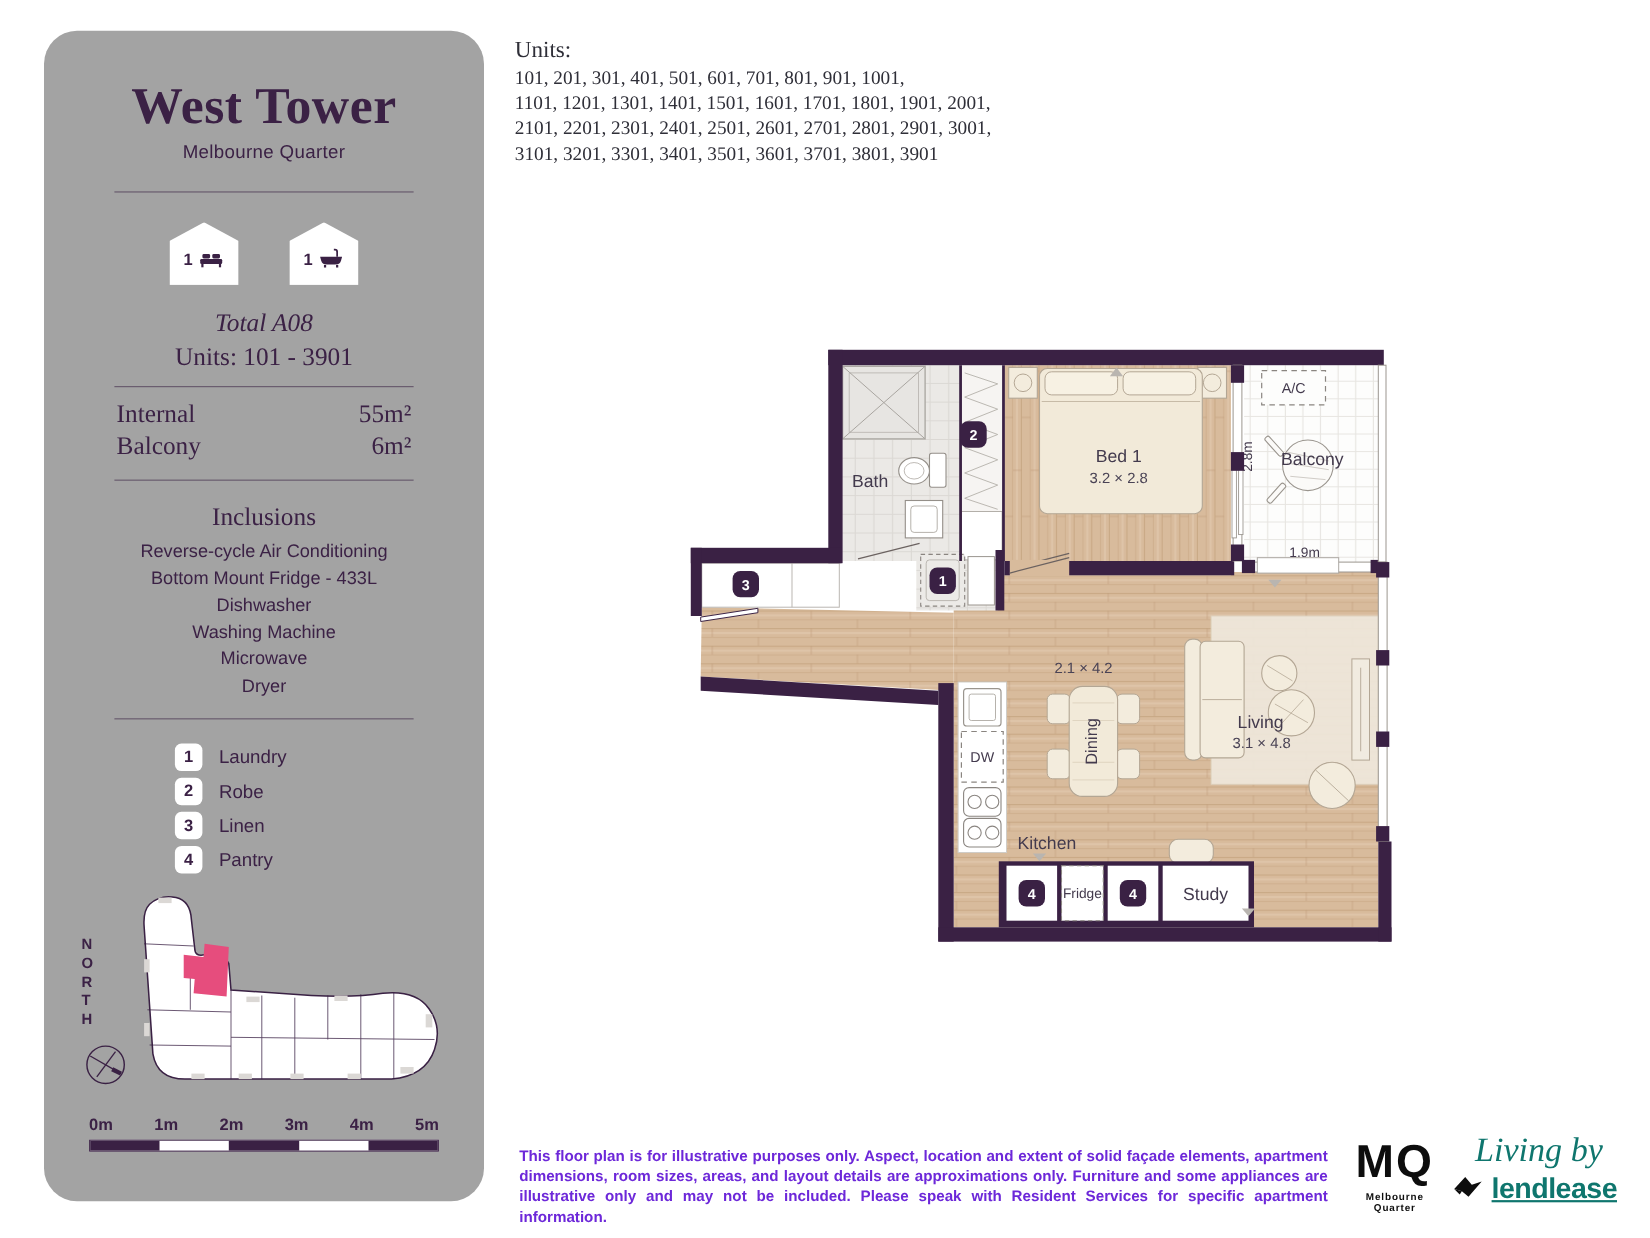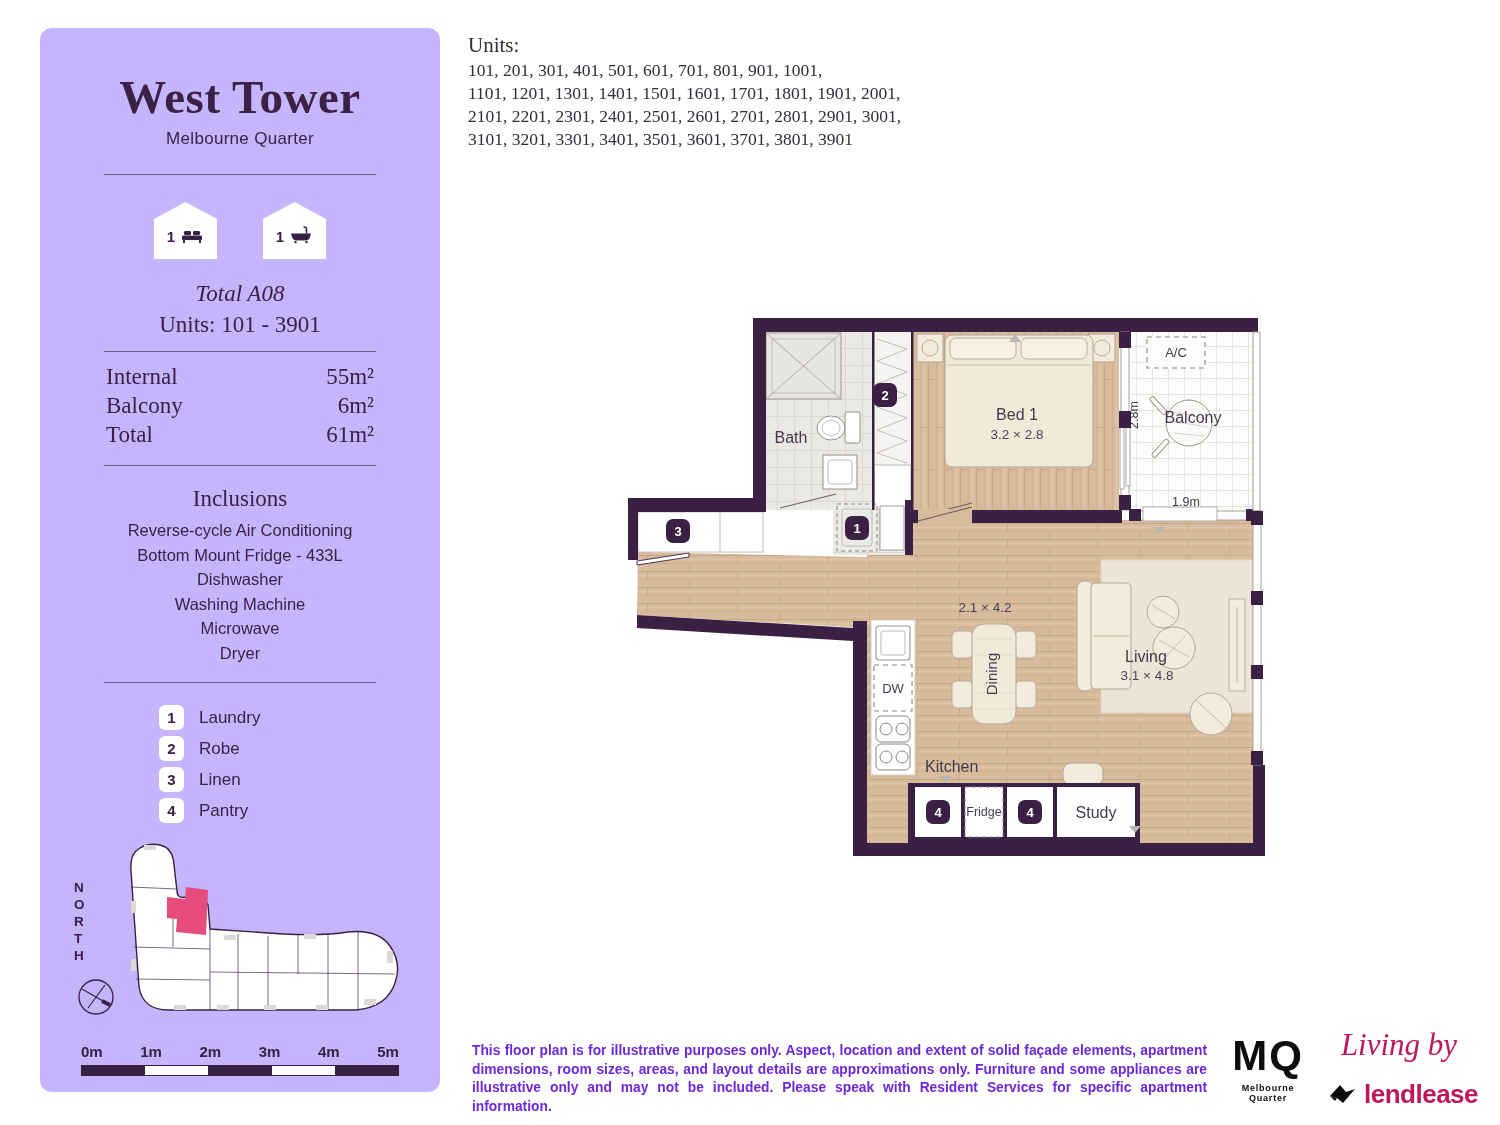--- a/index.html
+++ b/index.html
@@ -2,21 +2,21 @@
 <html><head>
 <meta charset="utf-8">
 <style>
   html,body{margin:0;padding:0;}
   body{width:1500px;height:1125px;background:#ffffff;position:relative;
        font-family:"Liberation Sans",sans-serif;color:#3b2145;overflow:hidden;}
   .serif{font-family:"Liberation Serif","DejaVu Serif",serif;}
 
   
   .sidebar{position:absolute;left:40px;top:28px;width:400px;height:1064px;
-           background:#c4b5fd;border-radius:12px;}
+           background:#a3a3a3;border-radius:30px;}
   .sb-title{font-family:"Liberation Serif","DejaVu Serif",serif;font-size:47px;font-weight:600;
             text-align:center;padding-top:44px;letter-spacing:.5px;line-height:50px;}
   .sb-sub{font-size:17px;text-align:center;margin-top:7px;font-weight:500;letter-spacing:.3px;}
   .divider{width:272px;height:1px;background:rgba(59,33,69,.6);margin:0 auto;}
   .d1{margin-top:25px;} .d2{margin-top:13px;} .d3{margin-top:14px;} .d4{margin-top:17px;}
   .badges{display:flex;justify-content:center;gap:46px;margin-top:27px;}
   .badge{width:63px;height:57px;background:#ffffff;
          clip-path:polygon(50% 0,100% 30%,100% 100%,0 100%,0 30%);
          display:flex;align-items:center;justify-content:center;gap:5px;padding-top:12px;box-sizing:border-box;}
   .badge b{font-size:15px;}
@@ -50,24 +50,24 @@
 
   
   .floorplan{position:absolute;left:625px;top:315px;}
 
   
   .disclaimer{position:absolute;left:472px;top:1042px;width:735px;font-size:13.8px;
               line-height:18.6px;text-align:justify;color:#6d28d9;font-weight:700;}
   .mq{position:absolute;left:1222px;top:1034px;width:92px;text-align:center;color:#0d0d0d;}
   .mq-letters{font-size:42px;font-weight:800;letter-spacing:2px;line-height:44px;}
   .mq-sub{font-size:9px;letter-spacing:.8px;margin-top:5px;font-weight:600;}
-  .lendlease{position:absolute;left:1328px;top:1028px;width:142px;color:#be185d;}
+  .lendlease{position:absolute;left:1328px;top:1028px;width:142px;color:#0f766e;}
   .livingby{font-family:"Liberation Serif","DejaVu Serif",serif;font-style:italic;
             font-size:31px;text-align:center;line-height:34px;}
-  .llrow{display:flex;align-items:center;justify-content:flex-start;gap:6px;margin-top:17px;}
+  .llrow{display:flex;align-items:center;justify-content:flex-end;gap:6px;margin-top:3px;text-decoration:underline;}
   .lltext{font-size:26px;font-weight:700;letter-spacing:-.5px;}
 </style>
 </head>
 <body>
 
 <aside class="sidebar">
   <div class="sb-title">West Tower</div>
   <div class="sb-sub">Melbourne Quarter</div>
   <div class="divider d1"></div>
 
@@ -102,24 +102,20 @@
   <div class="divider d2"></div>
 
   <div class="areas">
     <div class="arearow">
       <span>Internal</span>
       <span>55m²</span>
     </div>
     <div class="arearow">
       <span>Balcony</span>
       <span>6m²</span>
-    </div>
-    <div class="arearow">
-      <span>Total</span>
-      <span>61m²</span>
     </div>
   </div>
   <div class="divider d3"></div>
 
   <div class="incl-title">Inclusions</div>
   <div class="incl-list">
     <div class="incl-item">Reverse-cycle Air Conditioning</div>
     <div class="incl-item">Bottom Mount Fridge - 433L</div>
     <div class="incl-item">Dishwasher</div>
     <div class="incl-item">Washing Machine</div>

